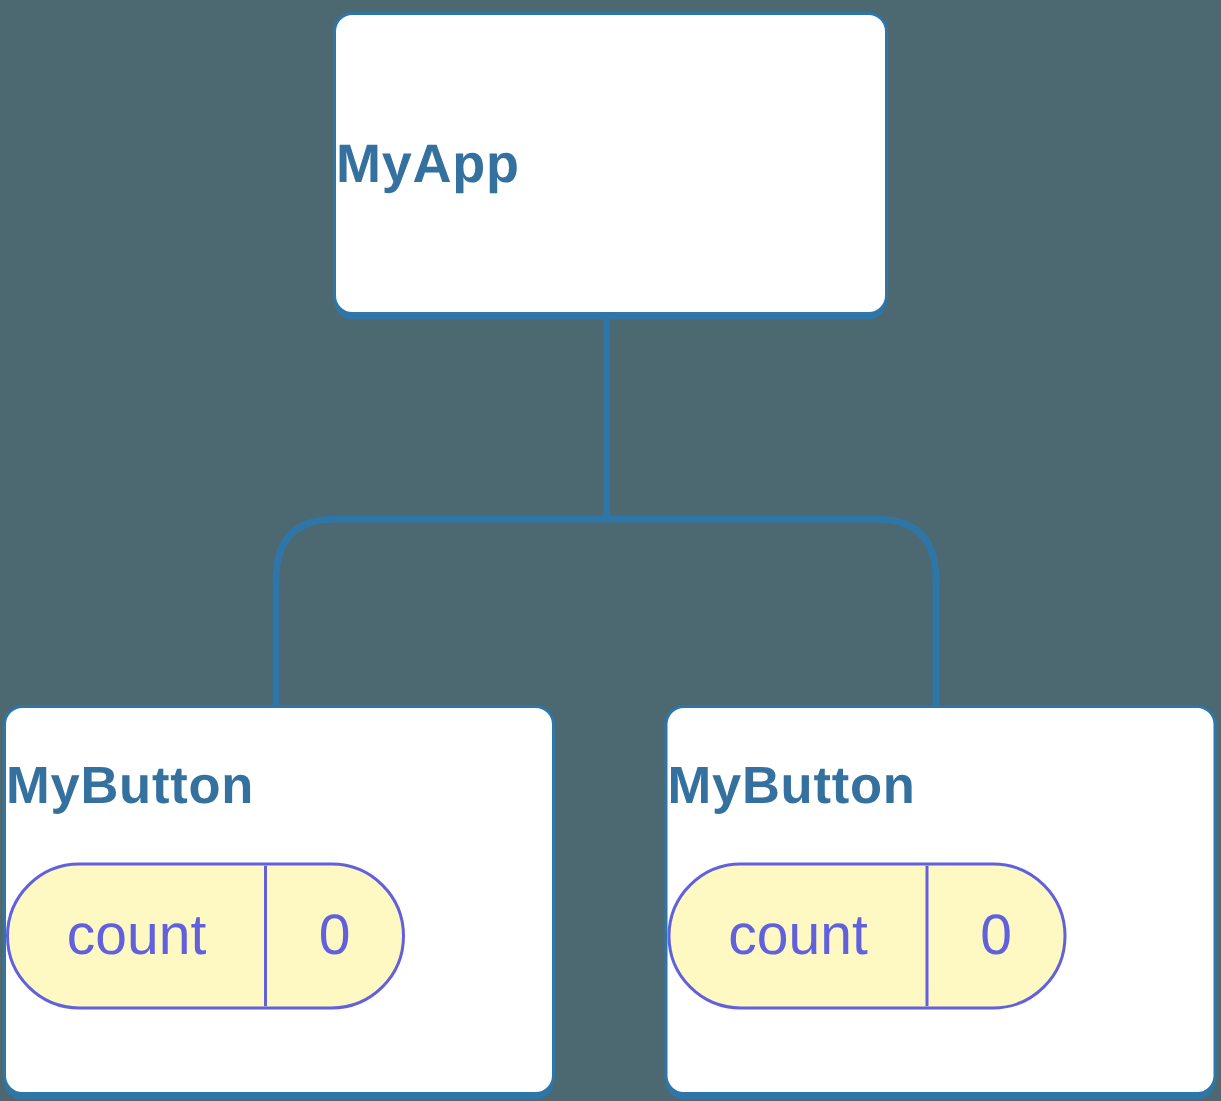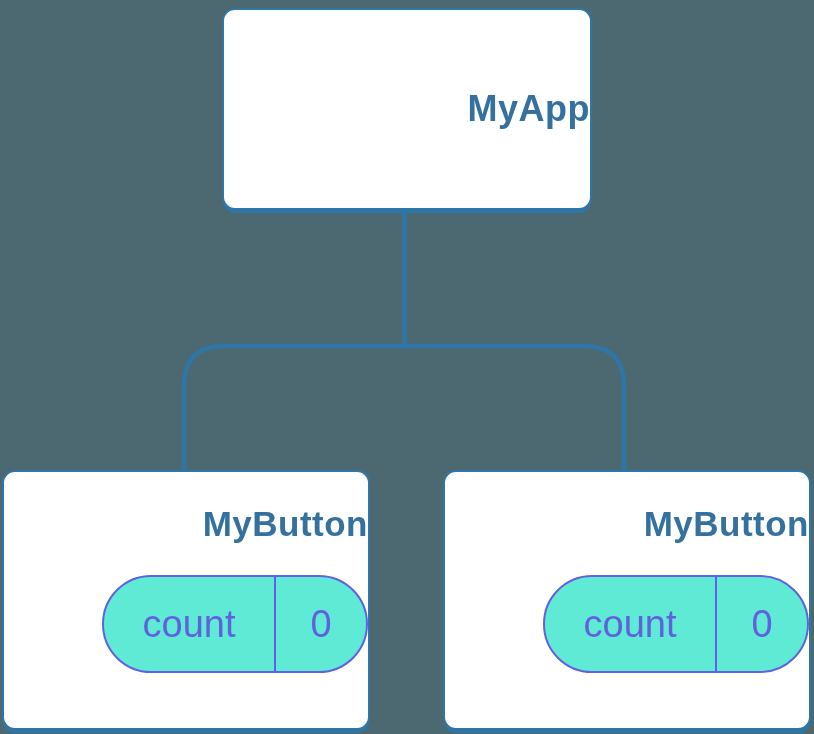--- a/index.html
+++ b/index.html
@@ -19,21 +19,21 @@
   }
   .node {
     position: absolute;
     box-sizing: border-box;
     background: #FFFFFF;
     border: 2.5px solid #2F76A8;
     border-radius: 13px;
     box-shadow: 0 4px 0 -1px #2F76A8;
     display: flex;
     flex-direction: column;
-    align-items: flex-end;
+    align-items: flex-start;
   }
   .node-root {
     left: 222px; top: 8px;
     width: 370px; height: 202px;
     justify-content: center;
   }
   .node-child-left  { left: 2px;   top: 470px; width: 368px; height: 260px; }
   .node-child-right { left: 443px; top: 470px; width: 368px; height: 260px; }
   .node-label {
     color: #35719E;
@@ -47,21 +47,21 @@
     margin-top: 34px;
     font-size: 35px;
   }
   .state-pill {
     box-sizing: border-box;
     margin-top: 34px;
     width: 266px;
     height: 98px;
     border: 2px solid #6161DE;
     border-radius: 49px;
-    background: #5eead4;
+    background: #fef9c3;
     display: flex;
     align-items: stretch;
     overflow: hidden;
   }
   .state-name-cell {
     box-sizing: border-box;
     width: 170px;
     display: flex;
     align-items: center;
     justify-content: center;

